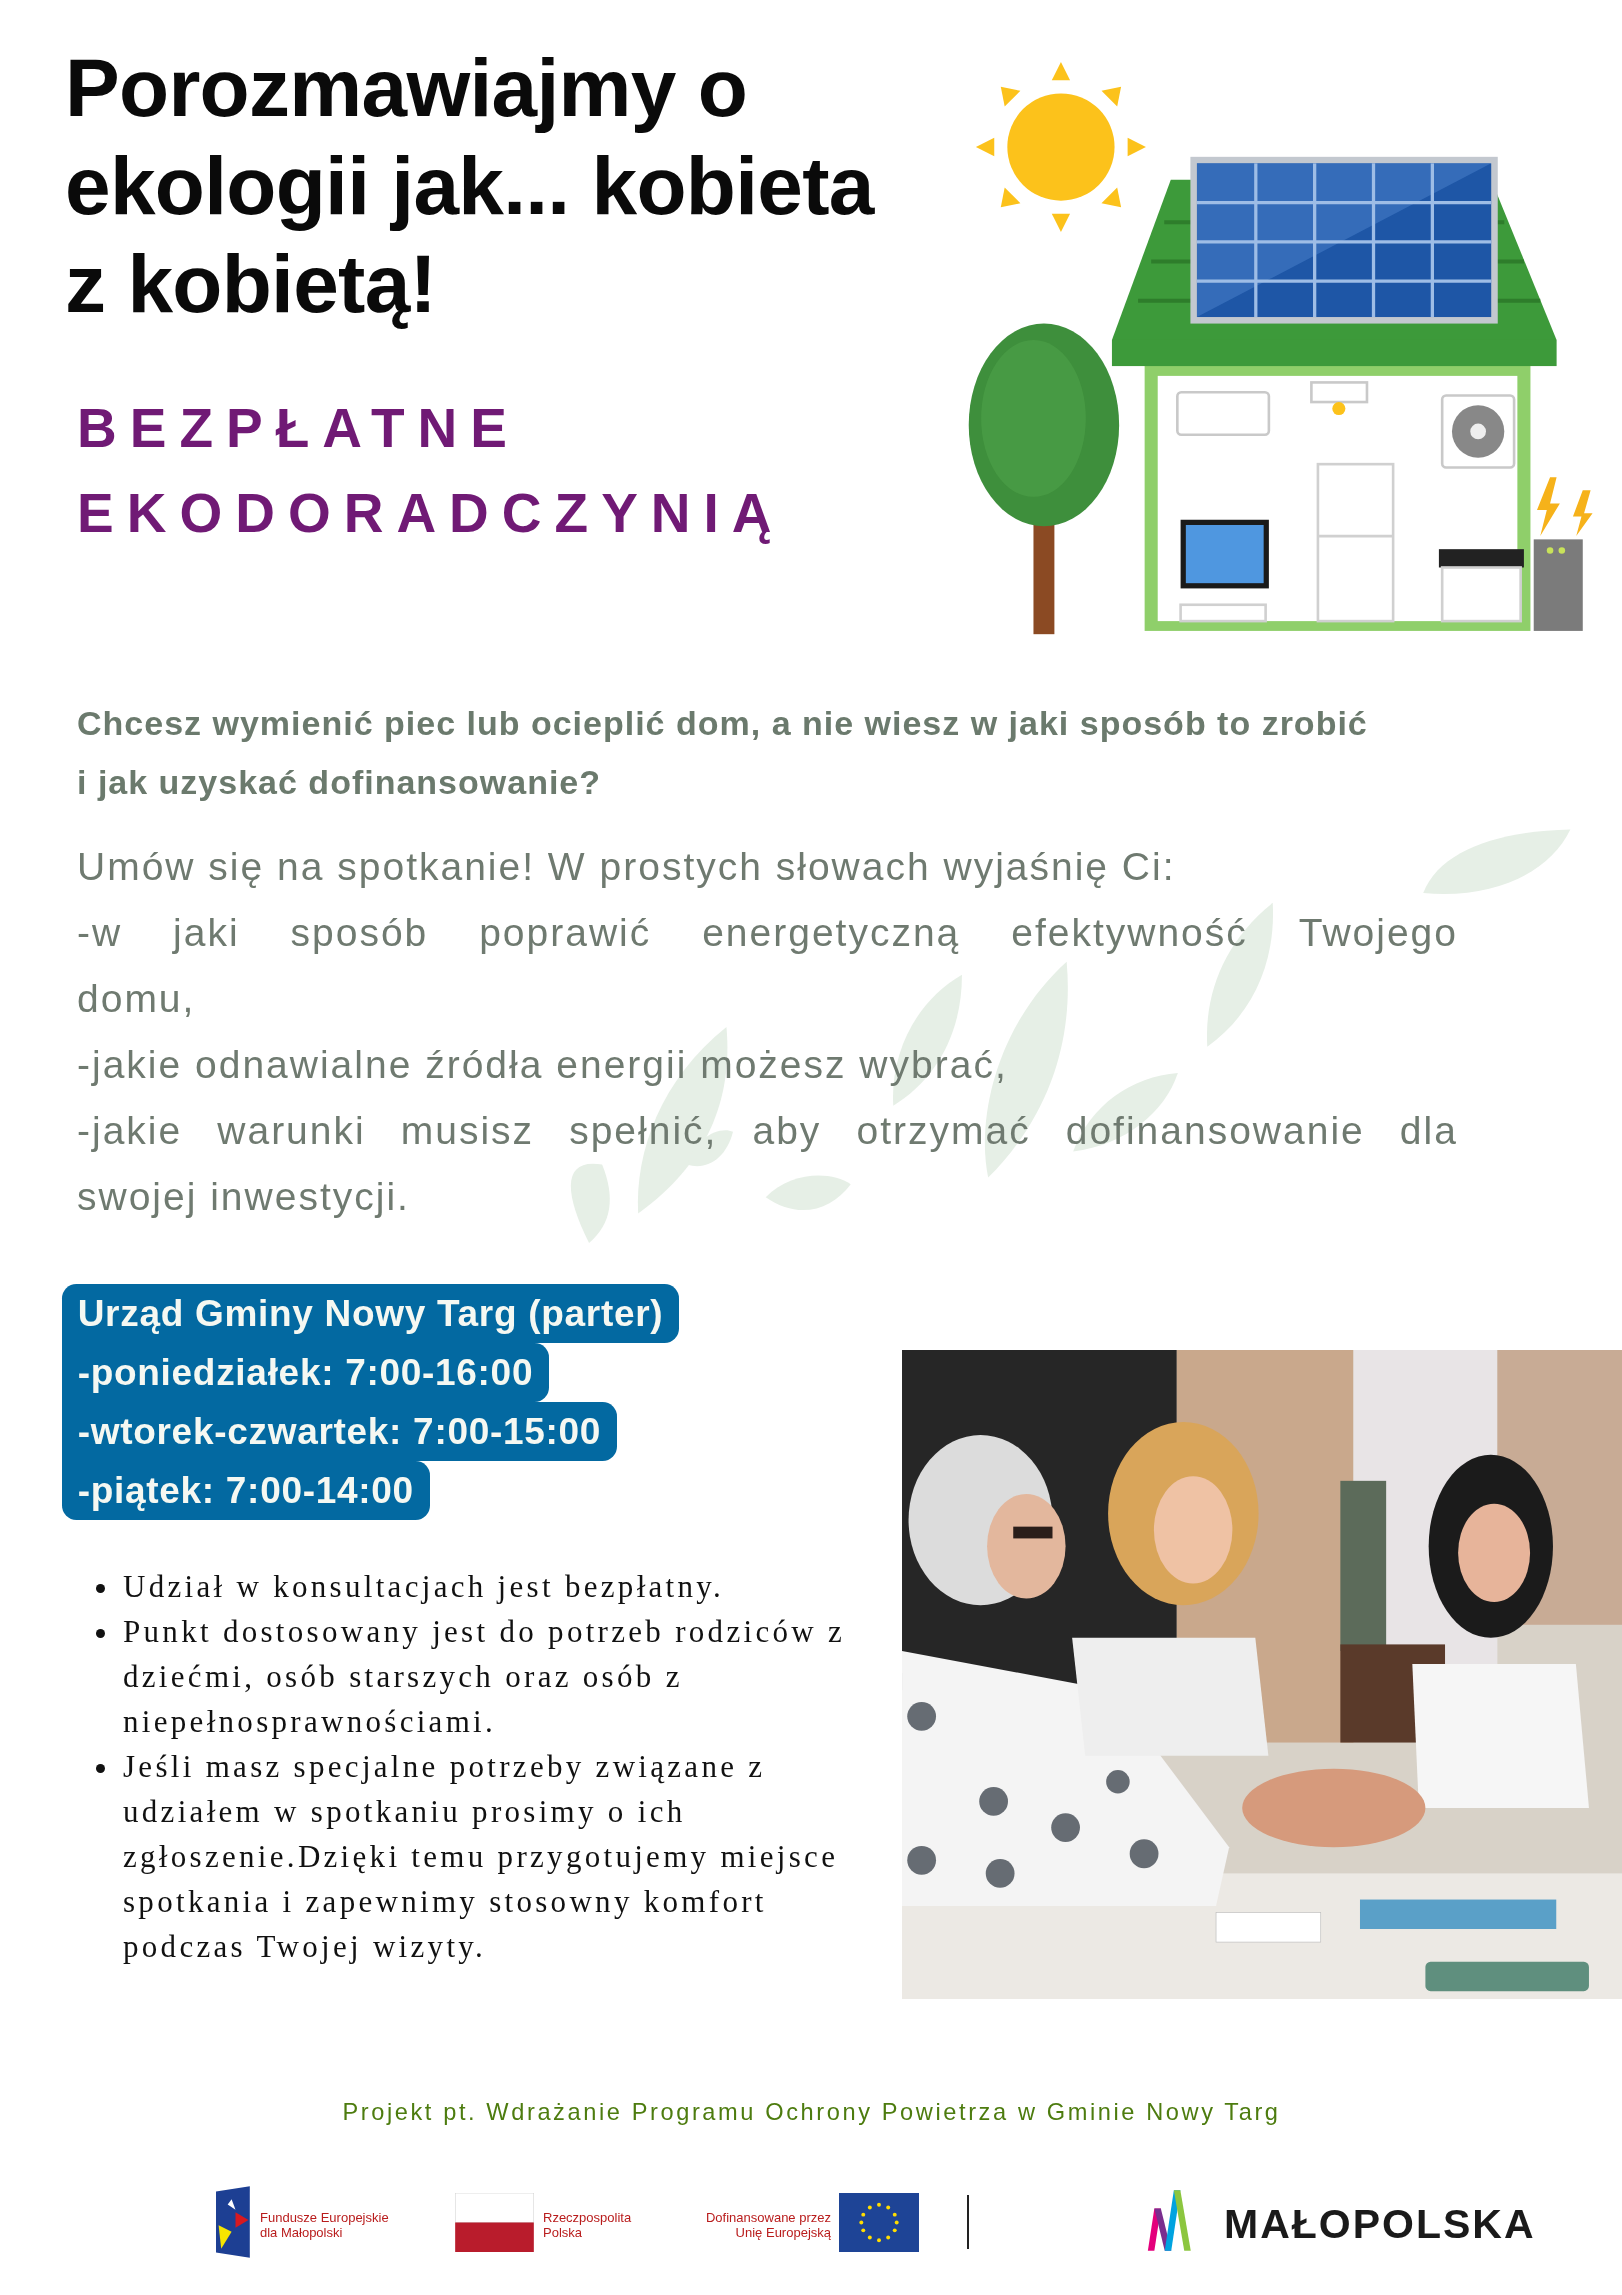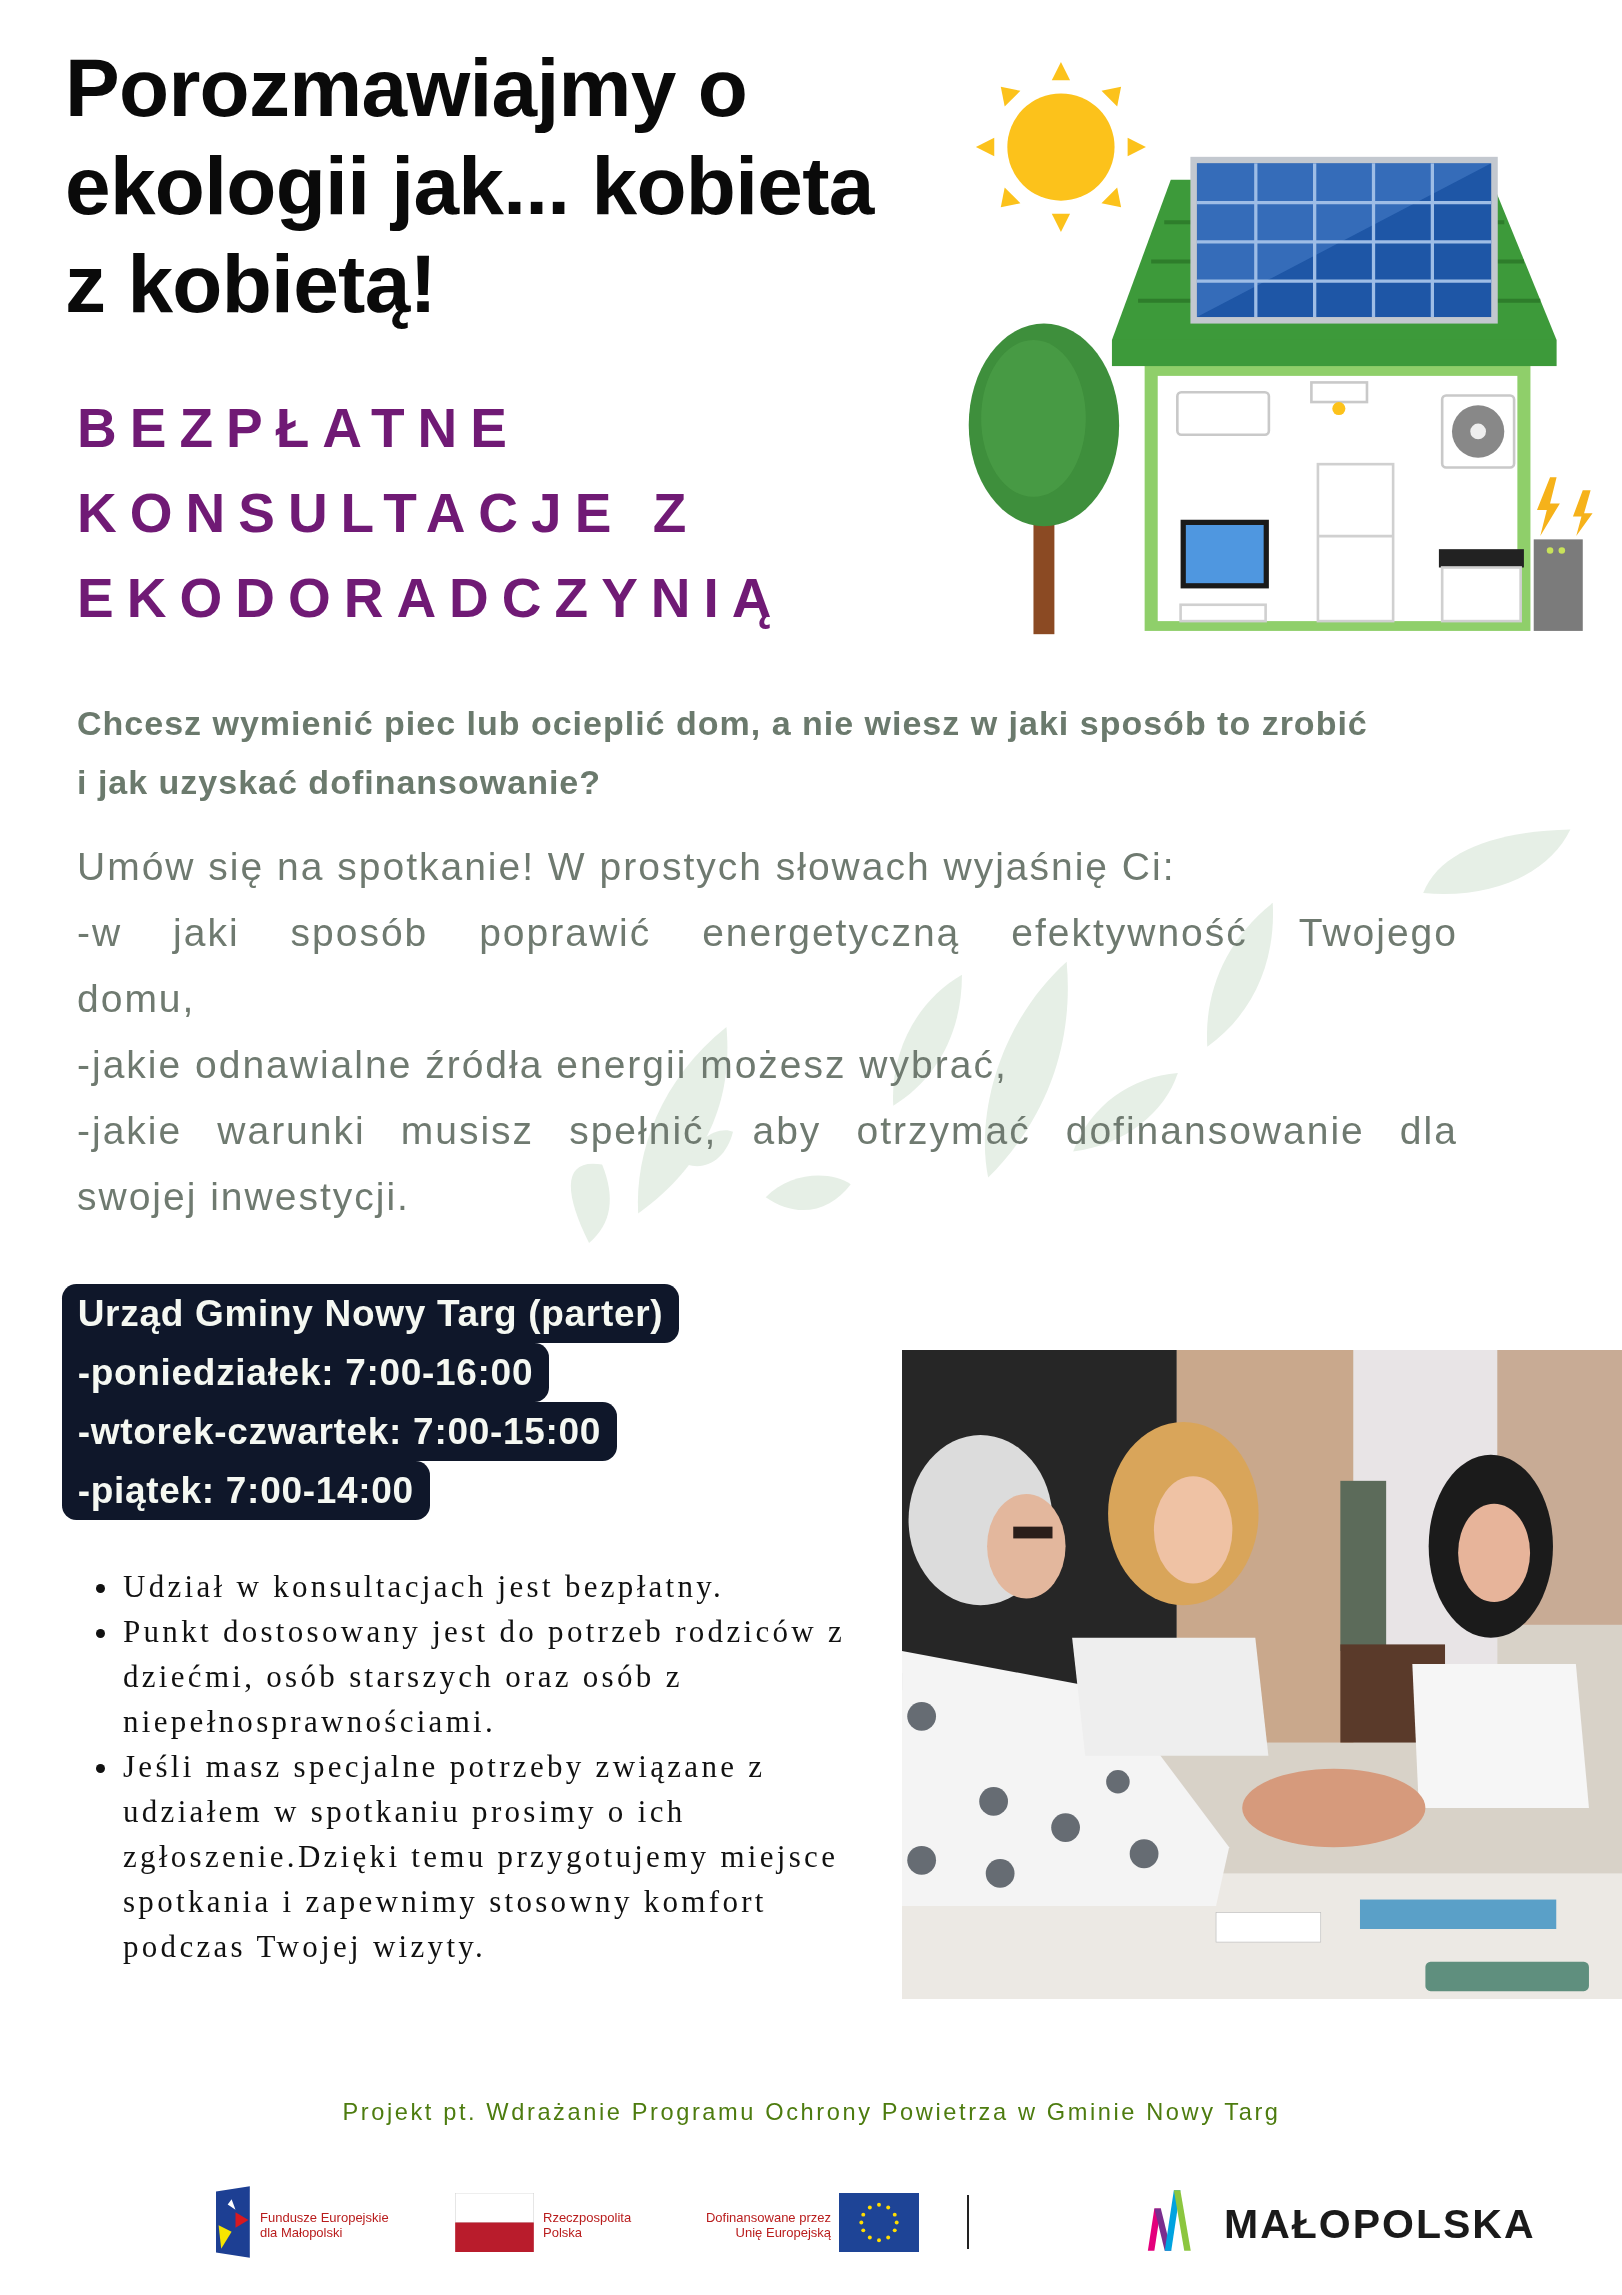--- a/index.html
+++ b/index.html
@@ -33,21 +33,21 @@
   .intro {
     position: absolute; left: 77px; top: 834px; width: 1381px;
     font-family: "Liberation Sans", sans-serif; font-weight: 400;
     font-size: 39px; line-height: 66px; color: #6f7a70; letter-spacing: 2px;
   }
   .intro .line { white-space: nowrap; }
   .intro .justify { display: flex; justify-content: space-between; width: 1381px; }
 
   .hours { position: absolute; left: 62px; top: 1284px; }
   .hours .row {
-    display: block; background: #0f172a; color: #f5f8f2;
+    display: block; background: #0369a1; color: #f5f8f2;
     font-family: "Liberation Sans", sans-serif; font-weight: 700;
     font-size: 37px; line-height: 59px; padding: 0 15.7px; letter-spacing: 0.7px;
     white-space: nowrap; width: fit-content; border-radius: 0 14.4px 14.4px 0;
   }
   .hours .row:first-child { border-radius: 14.4px 14.4px 14.4px 0; }
   .hours .row:last-child { border-radius: 0 14.4px 14.4px 14.4px; }
 
   .notes {
     position: absolute; left: 92px; top: 1564px; width: 772px;
     font-family: Liberation Serif, serif; font-size: 31px; line-height: 45px;
@@ -98,21 +98,20 @@
 </svg>
 
 <div class="title">
   <div>Porozmawiajmy o</div>
   <div>ekologii jak... kobieta</div>
   <div>z kobietą!</div>
 </div>
 
 <div class="subtitle">
   <div>BEZPŁATNE</div>
-  <div>KONSULTACJE Z</div>
   <div>EKODORADCZYNIĄ</div>
 </div>
 
 <svg class="illustration" viewBox="0 0 1020 920">
 
   <g transform="translate(162,145)">
     <circle r="82" fill="#fcc21b"></circle>
     <g fill="#fcc21b">
       <polygon points="0,-130 -14,-102 14,-102"></polygon>
       <polygon points="0,130 -14,102 14,102"></polygon>

